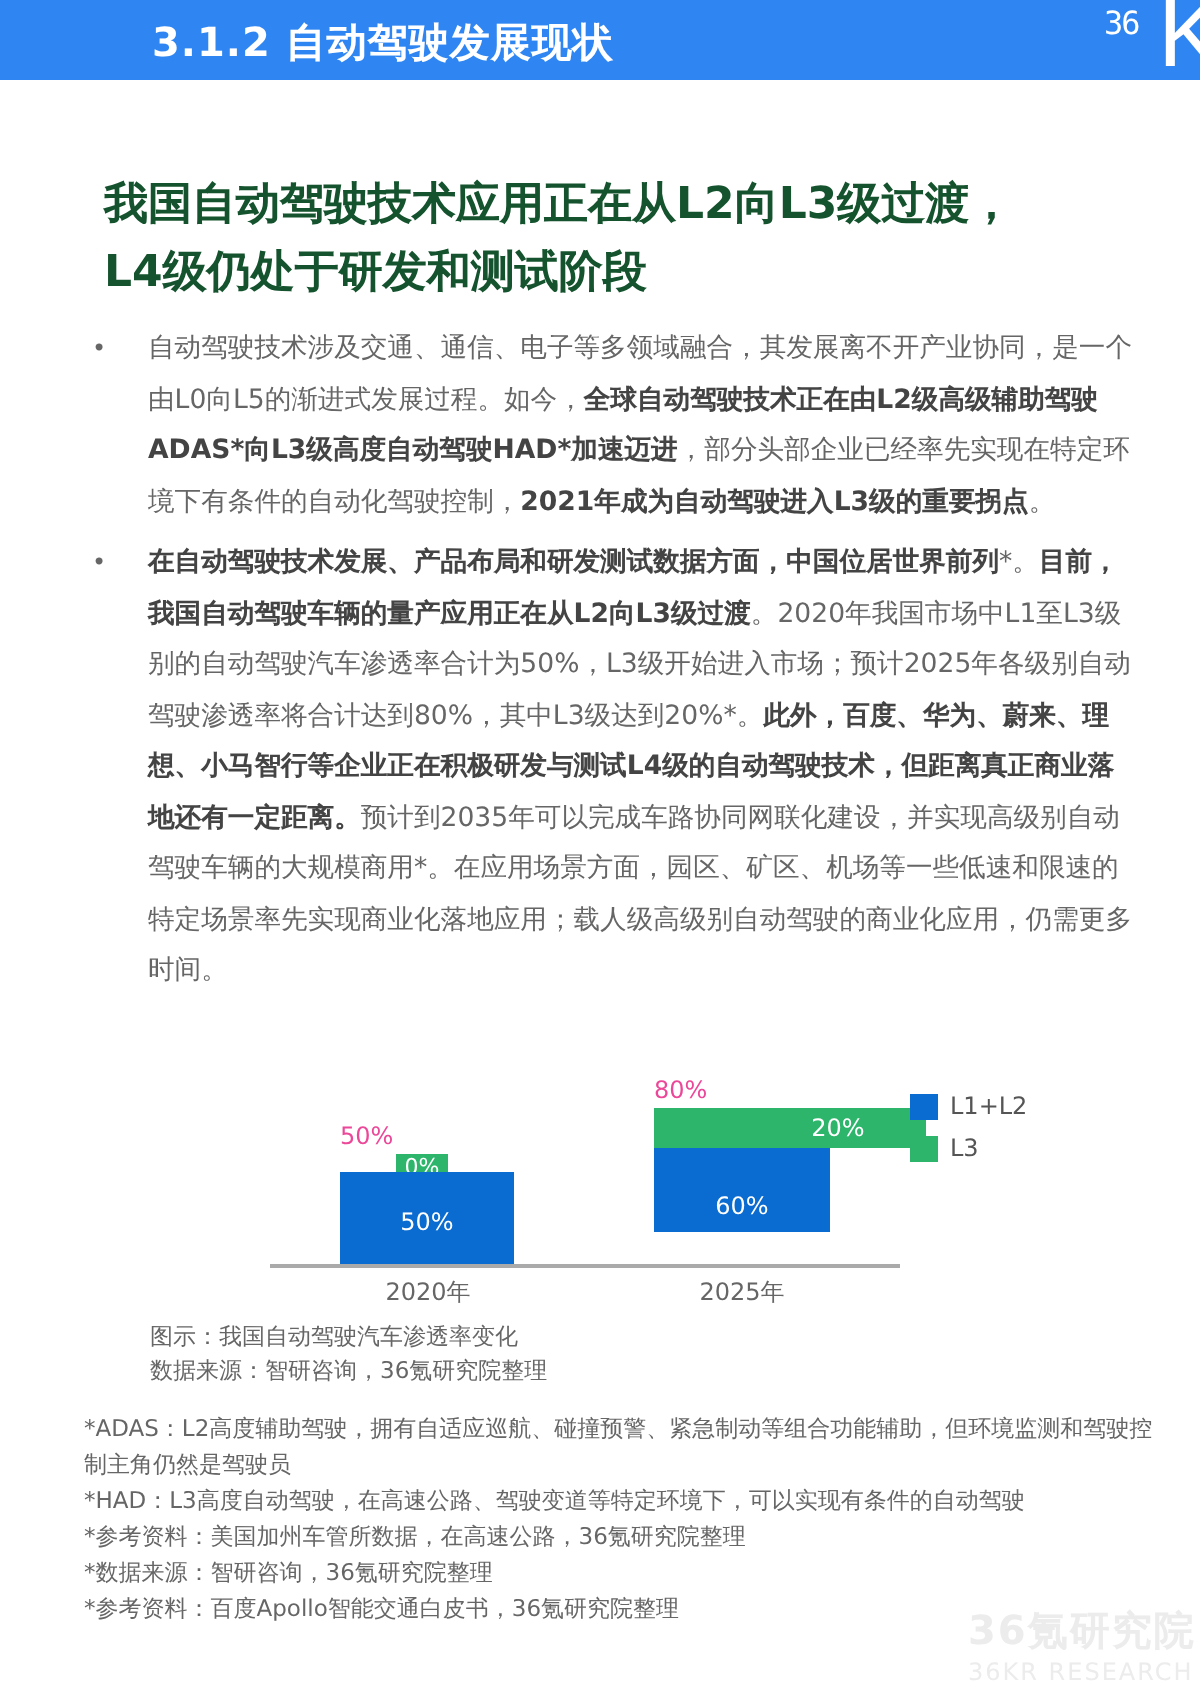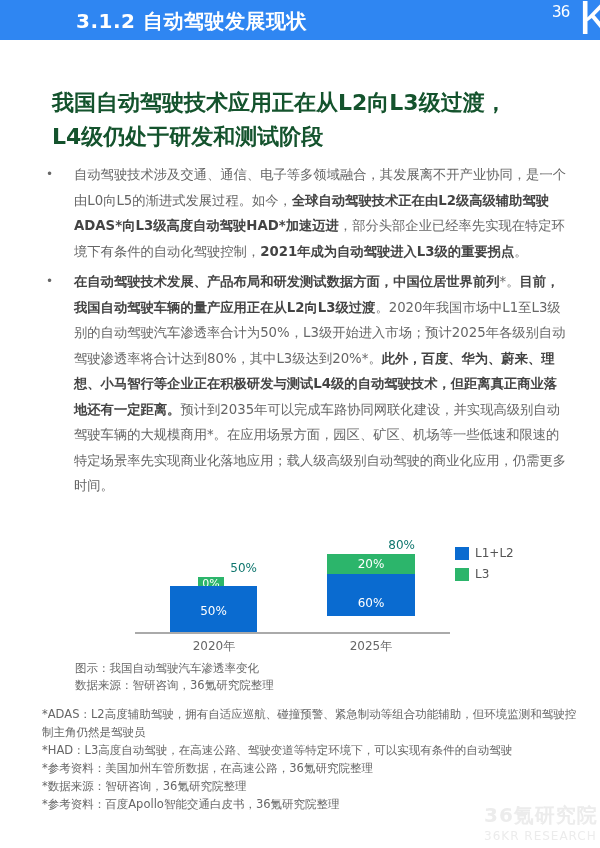--- a/index.html
+++ b/index.html
@@ -14,21 +14,21 @@
   .bullets { position:absolute; left:46px; top:162px; width:520px; }
   .bullet { position:relative; padding-left:28px; font-size:13.3px; line-height:25.5px; color:#666; margin-bottom:5px; }
   .bullet .dot { position:absolute; left:0; top:0; font-size:12px; color:#666; }
   .b { font-weight:bold; color:#444; }
   .chart { position:absolute; left:120px; top:532px; width:420px; height:125px; }
   .axis { position:absolute; left:15px; top:100px; width:315px; height:1.5px; background:#aaa; }
   .bar { position:absolute; }
   .seg { position:absolute; left:0; width:100%; color:#fff; font-size:12px; text-align:center; }
   .blue { background:#0a6bd0; }
   .green { background:#2cb56b; }
-  .total { position:absolute; width:100%; text-align:right; font-size:12px; color:#0f766e; }
+  .total { position:absolute; width:100%; text-align:left; font-size:12px; color:#ec4899; }
   .xlabel { position:absolute; font-size:12px; color:#666; text-align:center; width:88px; }
   .legend { position:absolute; left:335px; top:12px; }
   .legend-item { display:flex; align-items:center; height:18px; margin-bottom:3px; font-size:12px; color:#555; }
   .swatch { width:14px; height:13px; margin-right:6px; }
   .caption { position:absolute; left:75px; top:660px; font-size:11.5px; color:#666; line-height:17px; }
   .notes { position:absolute; left:42px; top:705px; width:540px; font-size:11.5px; color:#666; line-height:18px; }
   .page-num { position:absolute; left:22px; top:872px; font-size:10px; color:#666; }
   .watermark { position:absolute; left:484px; top:802px; color:#ececec; }
   .wm1 { font-size:20px; font-weight:bold; letter-spacing:1px; }
   .wm2 { font-size:12px; letter-spacing:1px; }
@@ -63,21 +63,21 @@
 <div class="chart">
 
   <div class="bar" style="left:50px; top:54px; width:87px; height:47px;">
     <div class="total" style="top:-25px;">50%</div>
     <div class="seg green" style="top:-9px; left:28px; width:26px; height:13px; font-size:11px; line-height:13px;">0%</div>
     <div class="seg blue" style="top:0; height:47px; line-height:50px;">50%</div>
   </div>
 
   <div class="bar" style="left:207px; top:22px; width:88px; height:79px;">
     <div class="total" style="top:-16px;">80%</div>
-    <div class="seg green" style="top:0; height:20px; line-height:20px;">20%</div>
+    <div class="seg green" style="top:0; height:20px; line-height:20px;padding-left:48px;">20%</div>
     <div class="seg blue" style="top:20px; height:42px; line-height:59px;">60%</div>
   </div>
   <div class="axis"></div>
   <div class="xlabel" style="left:50px; top:106px;">2020年</div>
   <div class="xlabel" style="left:207px; top:106px;">2025年</div>
 
   <div class="legend">
     <div class="legend-item">
       <span class="swatch blue"></span>
       <span>L1+L2</span>

